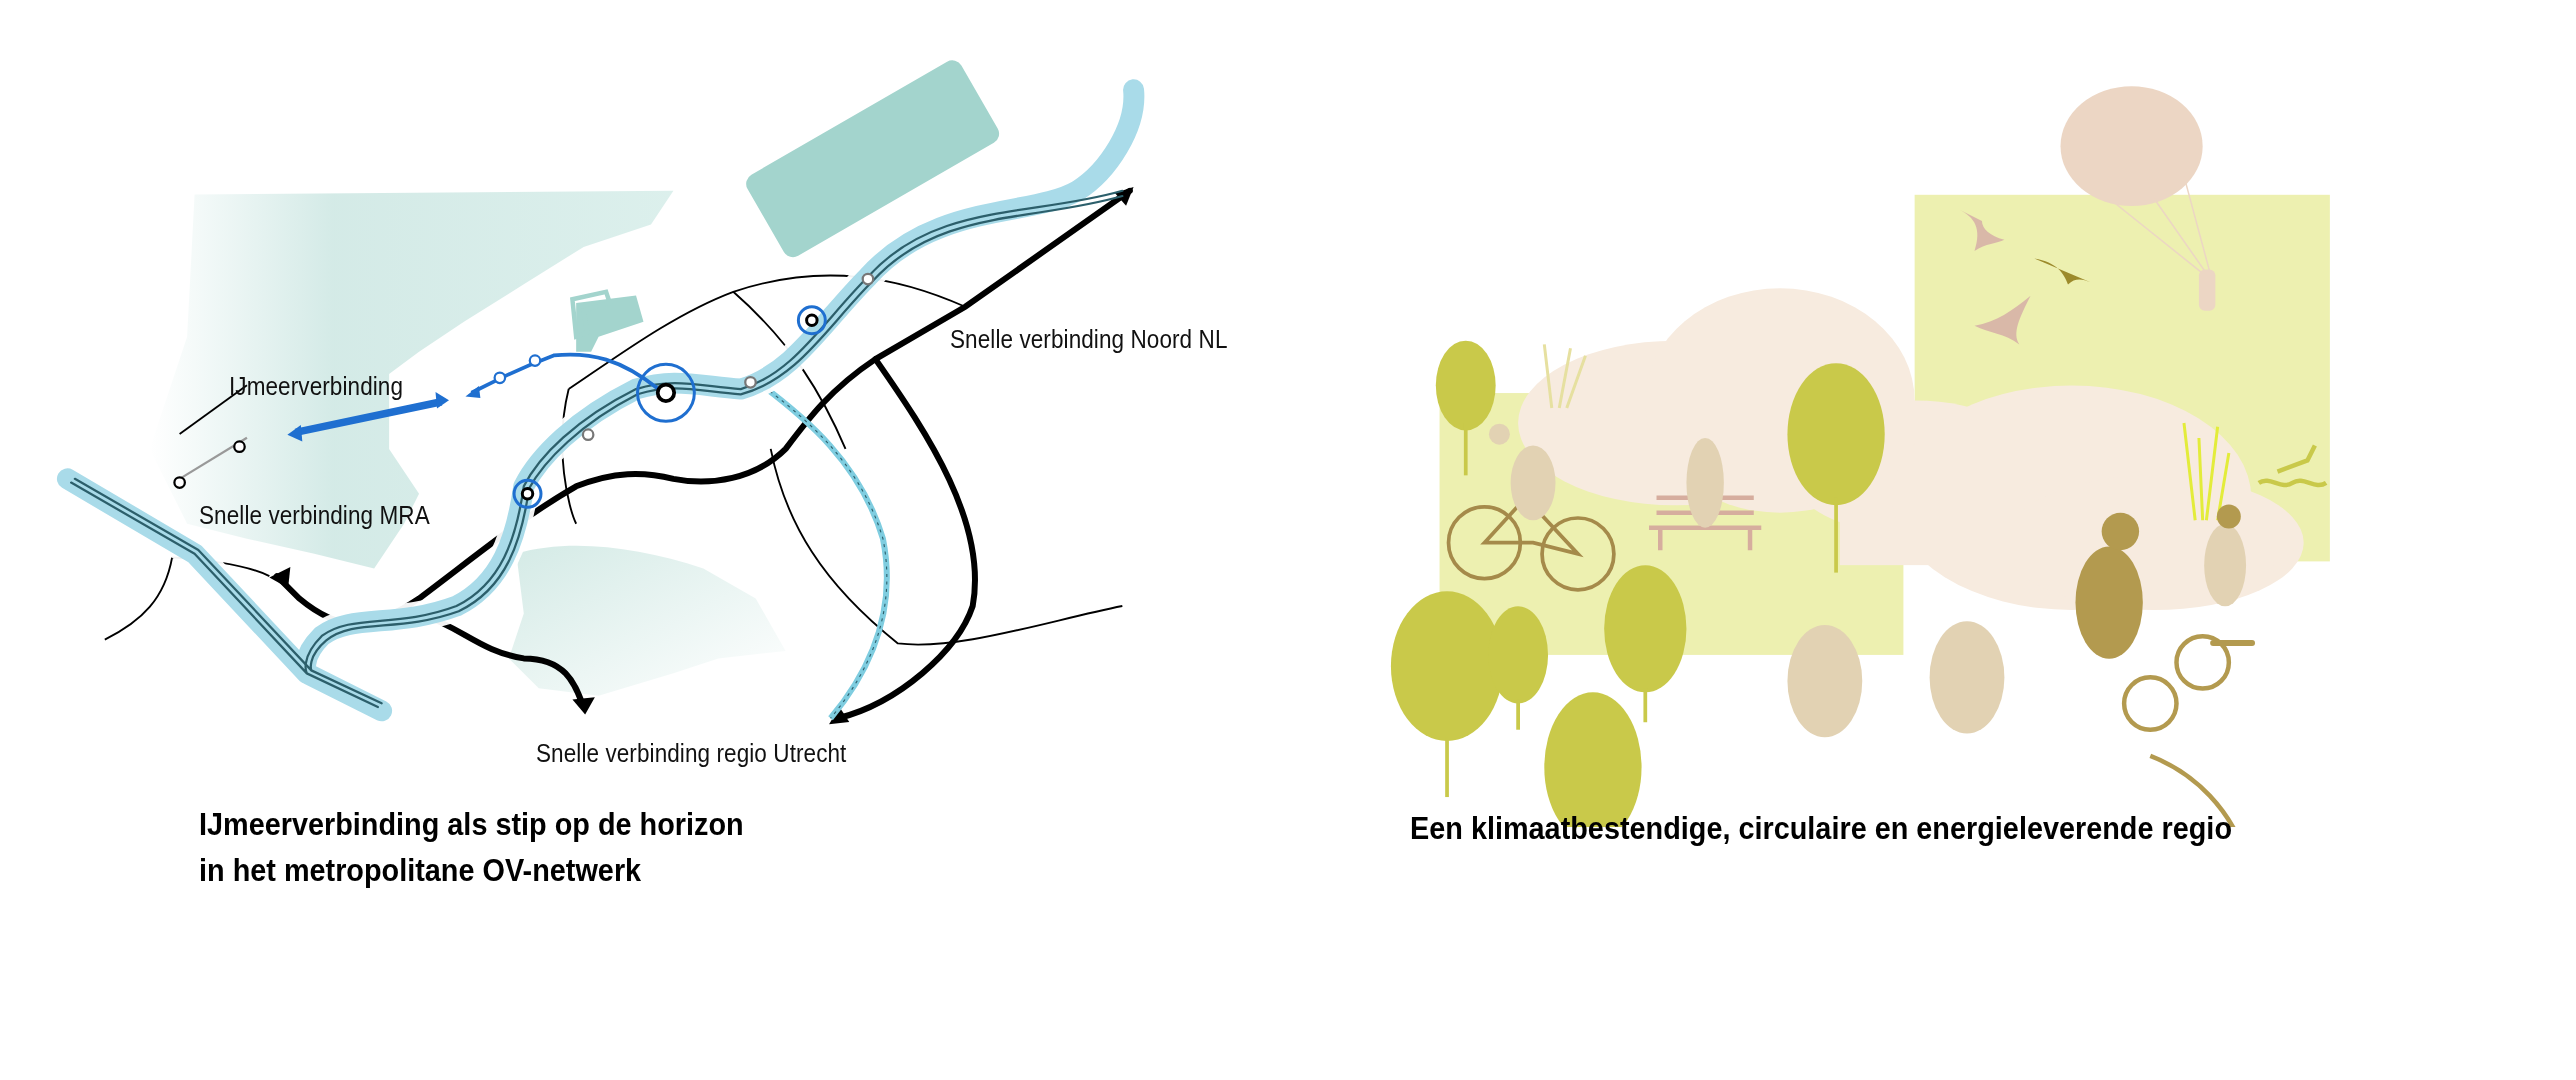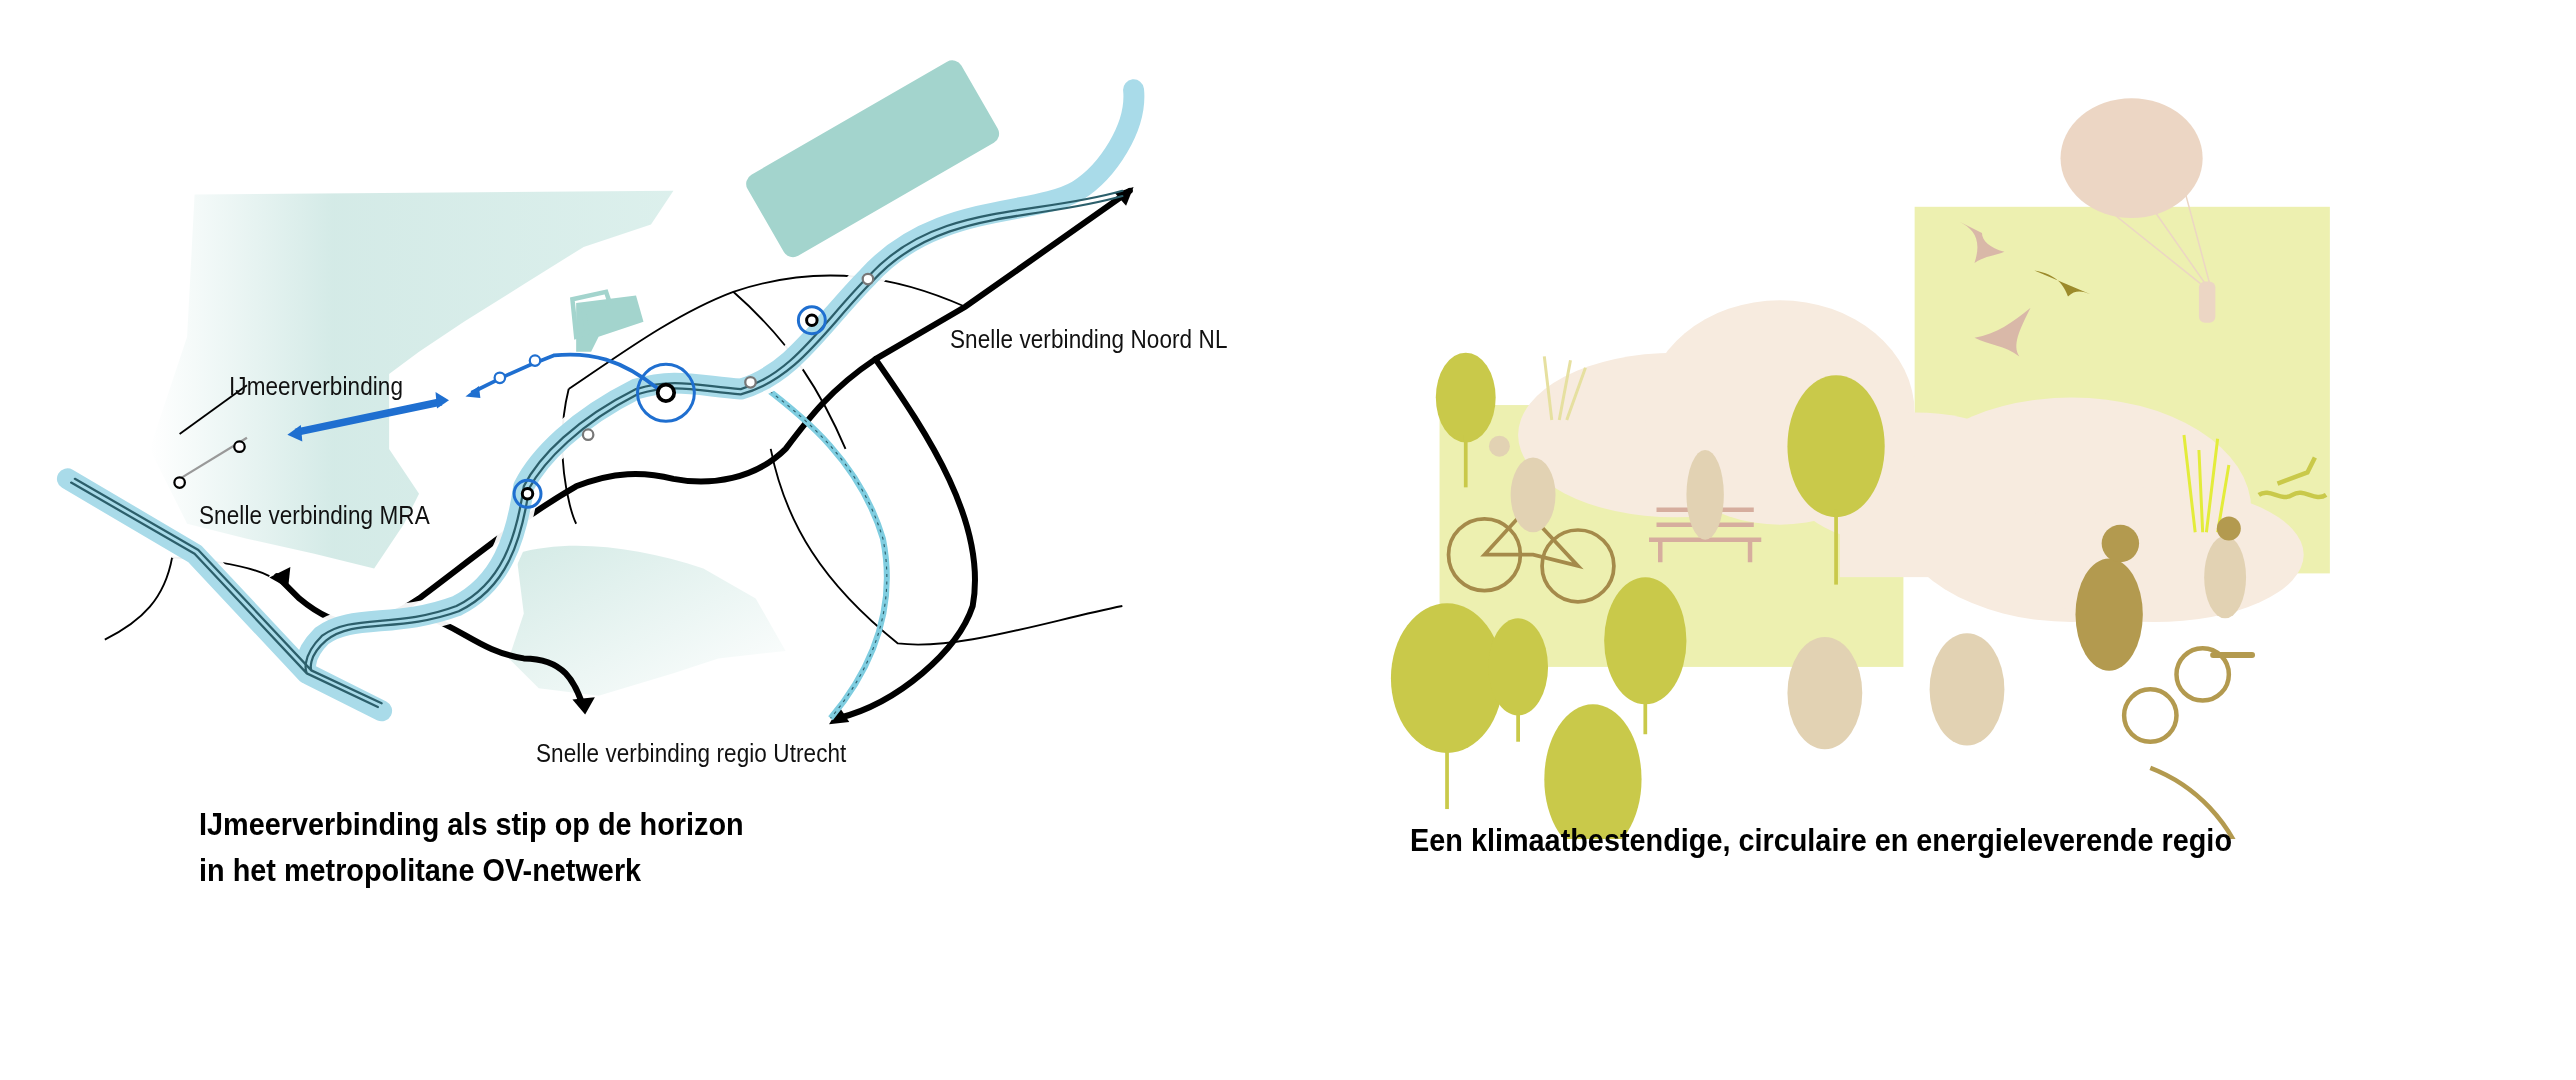--- a/index.html
+++ b/index.html
@@ -94,21 +94,21 @@
   <div class="map-label" style="left:199px;top:501px;">Snelle verbinding MRA</div>
   <div class="map-label" style="left:950px;top:325px;">Snelle verbinding Noord NL</div>
   <div class="map-label" style="left:536px;top:739px;">Snelle verbinding regio Utrecht</div>
 
   <div class="caption" style="left:199px;top:802px;">
     <div>IJmeerverbinding als stip op de horizon</div>
     <div>in het metropolitane OV-netwerk</div>
   </div>
 </div>
 
-<div class="panel" style="left:1361px;top:16px;width:1215px;height:836px;">
+<div class="panel" style="left:1361px;top:4px;width:1215px;height:836px;">
   <svg class="illus-svg" width="1215" height="823" viewBox="0 0 1624 1100">
 
     <rect x="740" y="255" width="555" height="490" fill="#edf0b0"></rect>
     <rect x="105" y="520" width="620" height="350" fill="#edf0b0"></rect>
 
     <g fill="#f7ebdf">
       <ellipse cx="420" cy="560" rx="210" ry="110"></ellipse>
       <ellipse cx="560" cy="530" rx="180" ry="150"></ellipse>
       <ellipse cx="740" cy="620" rx="170" ry="90"></ellipse>
       <ellipse cx="950" cy="660" rx="240" ry="150"></ellipse>

